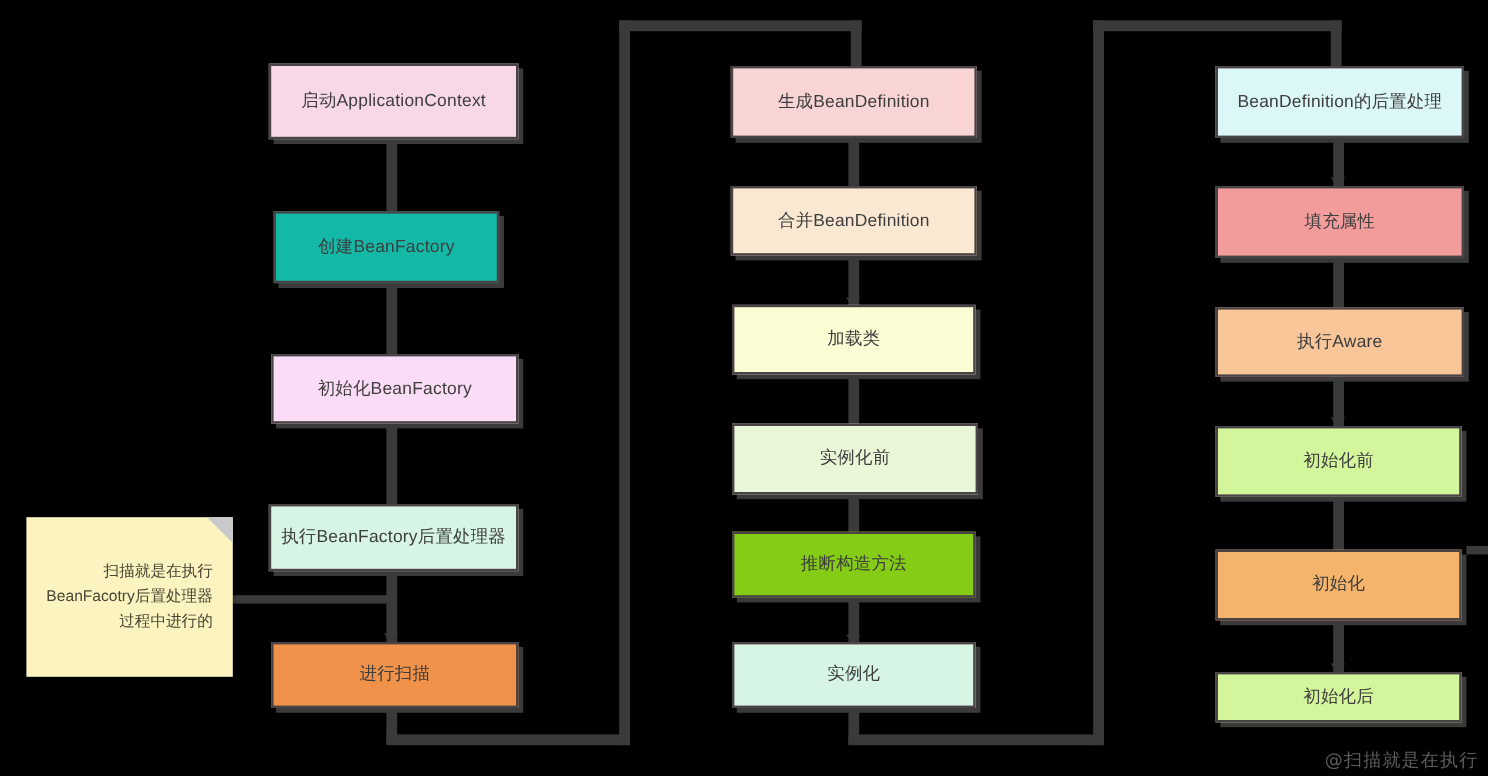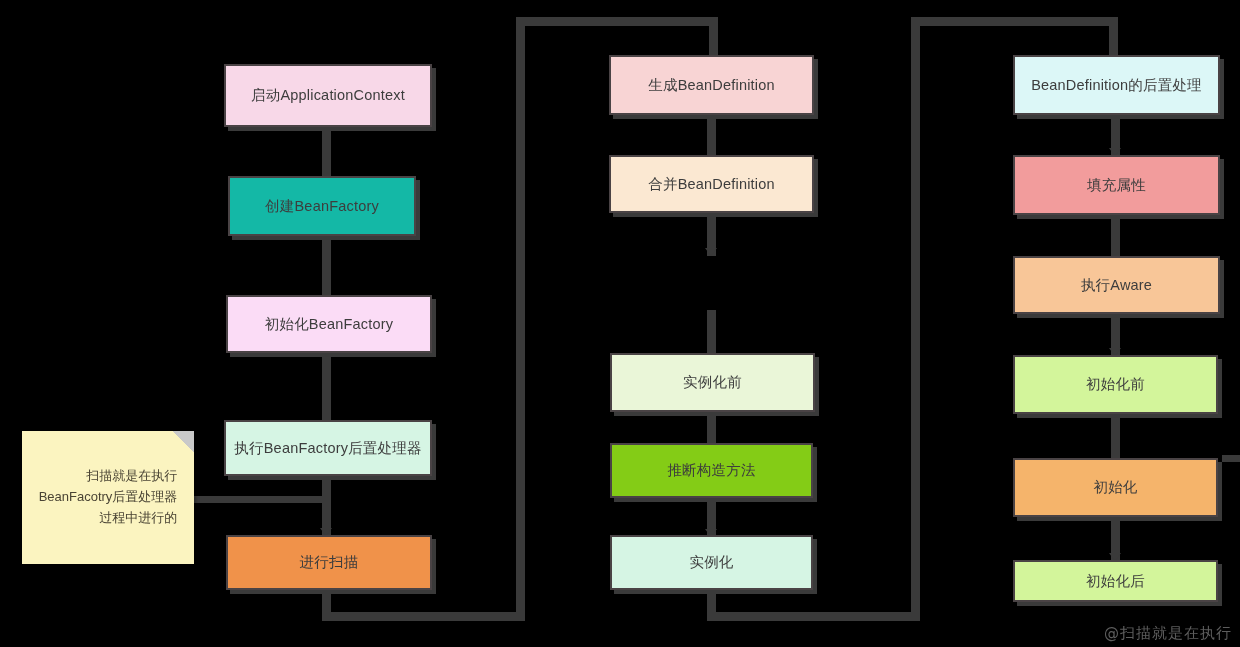--- a/index.html
+++ b/index.html
@@ -126,41 +126,44 @@
   <div class="line" style="left:1111px; top:113px; width:9px; height:44px;"></div>
   <div class="arrow" style="left:1109px; top:148px;"></div>
   <div class="line" style="left:1111px; top:213px; width:9px; height:45px;"></div>
   <div class="line" style="left:1111px; top:312px; width:9px; height:45px;"></div>
   <div class="arrow" style="left:1109px; top:348px;"></div>
   <div class="line" style="left:1111px; top:412px; width:9px; height:48px;"></div>
   <div class="line" style="left:1111px; top:515px; width:9px; height:47px;"></div>
   <div class="arrow" style="left:1109px; top:553px;"></div>
   <div class="line" style="left:1222px; top:455px; width:18px; height:7px;"></div>
 
-  <div class="box" style="left:224px; top:64px; width:208px; height:63px; background:#f8d8e8;">
+  <div class="box" style="left:224px; top:53px; width:208px; height:63px; background:#f8d8e8;">
     <span>启动ApplicationContext</span>
   </div>
   <div class="box" style="left:228px; top:176px; width:188px; height:60px; background:#14b8a6;">
     <span>创建BeanFactory</span>
   </div>
   <div class="box" style="left:226px; top:295px; width:206px; height:58px; background:#fbdcf6;">
     <span>初始化BeanFactory</span>
   </div>
   <div class="box" style="left:224px; top:420px; width:208px; height:56px; background:#d6f5e4;">
     <span>执行BeanFactory后置处理器</span>
   </div>
   <div class="box" style="left:226px; top:535px; width:206px; height:55px; background:#f0924a;">
     <span>进行扫描</span>
   </div>
 
   <div class="box" style="left:609px; top:55px; width:205px; height:60px; background:#f8d4d4;">
     <span>生成BeanDefinition</span>
   </div>
   <div class="box" style="left:609px; top:155px; width:205px; height:58px; background:#fbe8d2;">
     <span>合并BeanDefinition</span>
+  </div>
+  <div class="box" style="left:610px; top:254px; width:203px; height:58px; background:#fbfbd4;">
+    <span>加载类</span>
   </div>
   <div class="box" style="left:610px; top:353px; width:205px; height:59px; background:#eaf6d8;">
     <span>实例化前</span>
   </div>
   <div class="box" style="left:610px; top:443px; width:203px; height:55px; background:#84cc16;">
     <span>推断构造方法</span>
   </div>
   <div class="box" style="left:610px; top:535px; width:203px; height:55px; background:#d6f5e4;">
     <span>实例化</span>
   </div>

